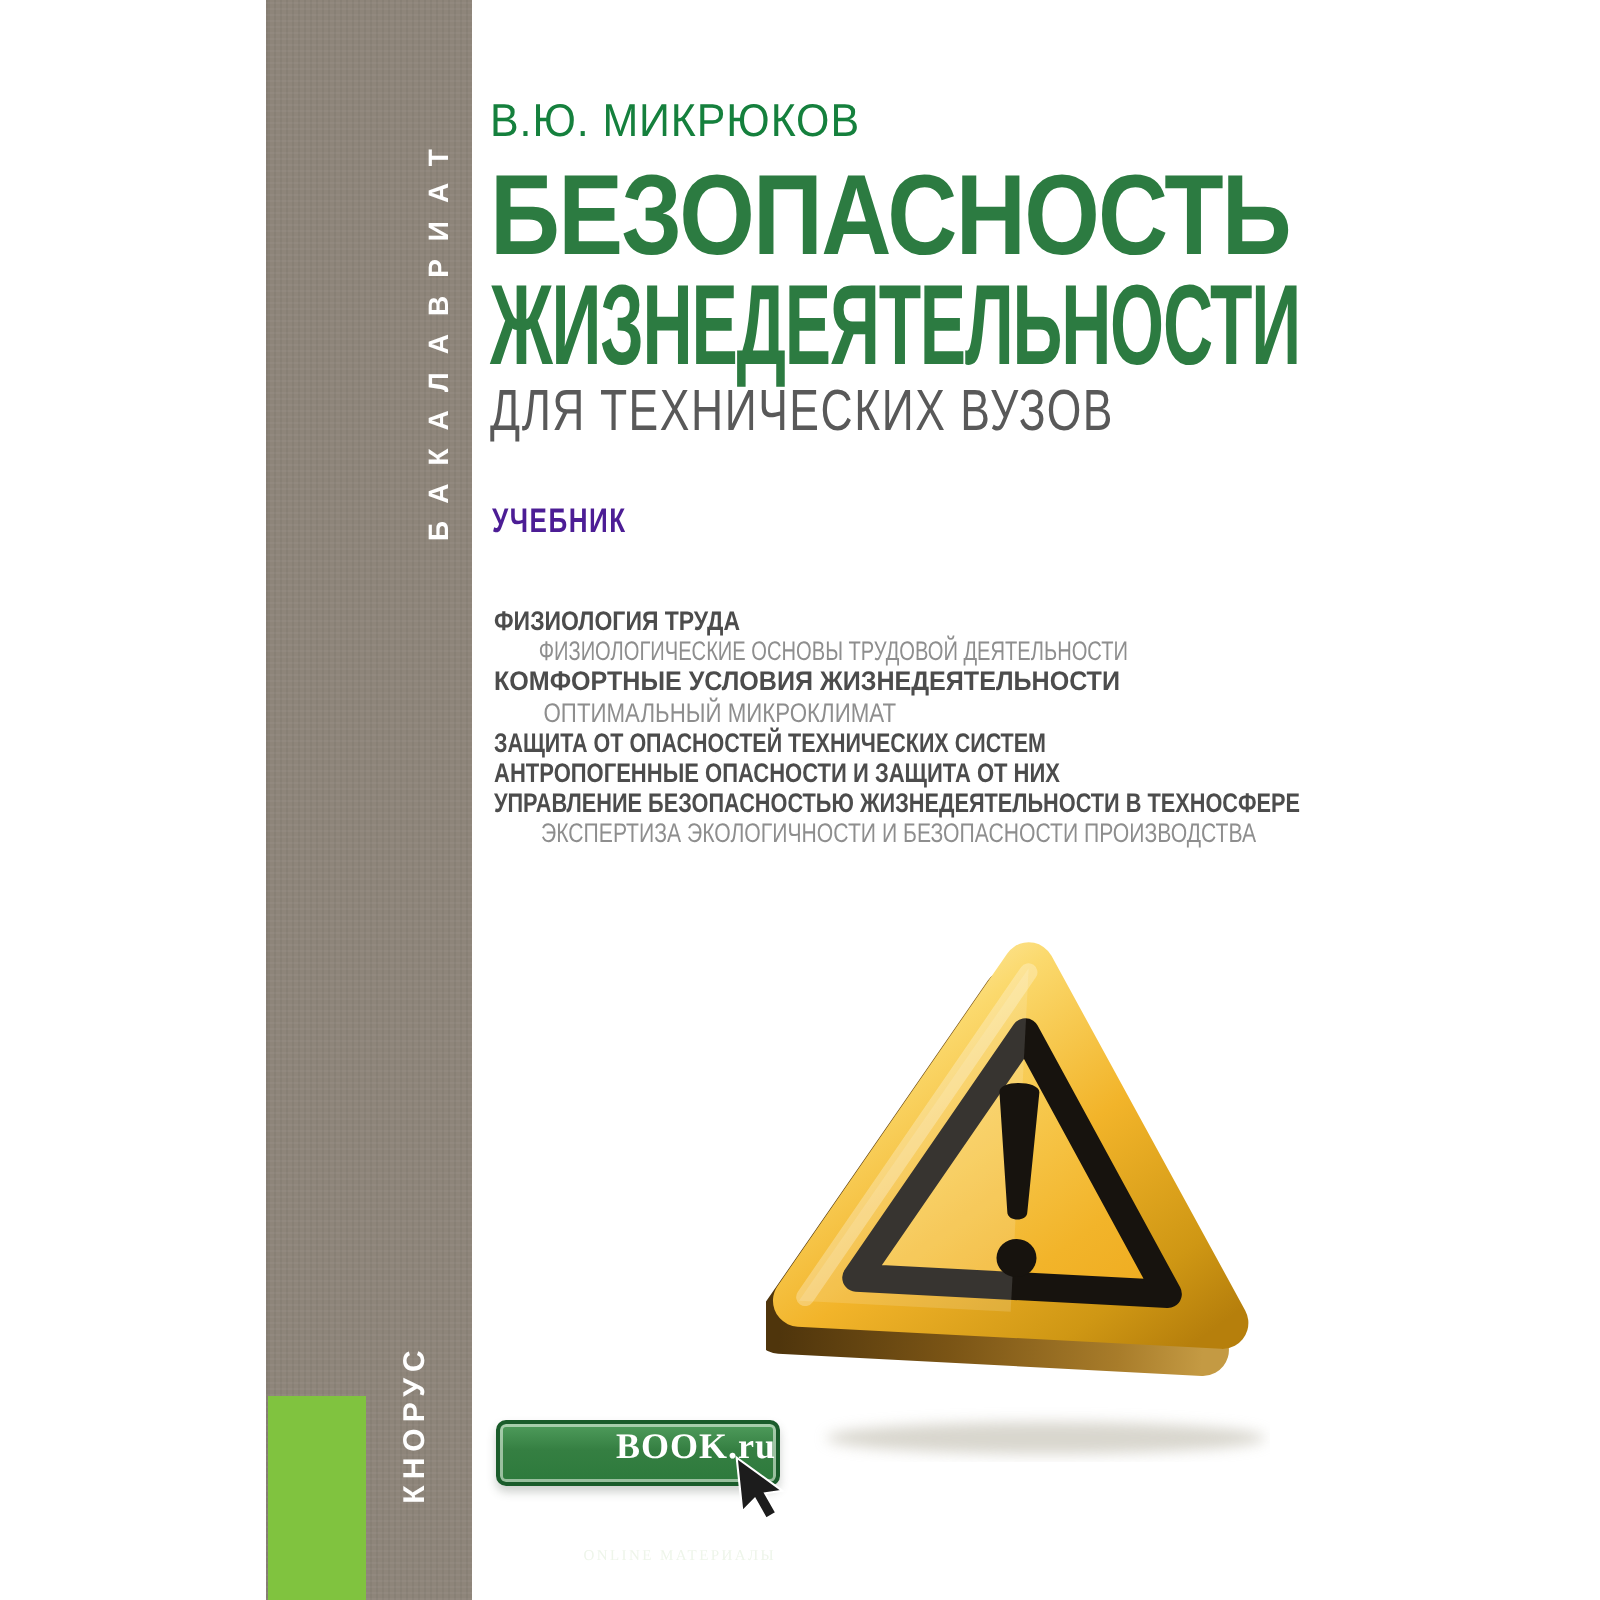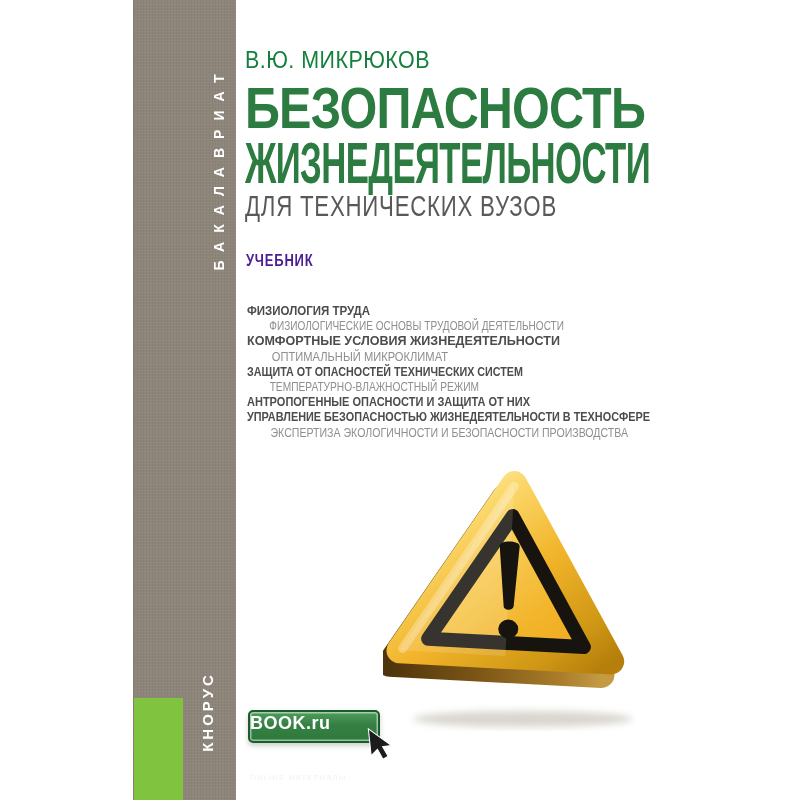--- a/index.html
+++ b/index.html
@@ -40,25 +40,25 @@
   .topics li{height:15.2px;white-space:nowrap;}
   .topics li.bold span{font-weight:bold;color:#4c4c4c;}
   .topics li.light span{color:#8e8e8e;padding-left:30px;}
 
   [data-fit]{display:inline-block;transform-origin:0 50%;white-space:nowrap;}
 
   
   .warning{position:absolute;left:383px;top:466px;width:252px;height:265px;}
 
   
-  .badge{position:absolute;left:248px;top:710px;width:132px;height:33px;
+  .badge{position:absolute;left:248px;top:710px;width:142px;height:33px;
     border-radius:5px;border:2px solid #1a5c2b;box-sizing:border-box;
     background:linear-gradient(180deg,#4f9c5c 0%,#357f42 45%,#2d7a3c 100%);
     box-shadow:inset 0 0 0 1.5px rgba(240,248,238,.55), 0 3px 5px rgba(60,70,60,.25);
-    text-align:left;cursor:pointer;}
+    text-align:right;cursor:pointer;font-family:Liberation Serif, serif;}
   .badge-title{font-size:18px;font-weight:bold;color:#ffffff;line-height:18px;
     margin-top:2px;letter-spacing:.5px;}
   .badge-subtitle{font-size:7.5px;color:#eef5ea;letter-spacing:1.2px;line-height:9px;margin-top:41px;}
 
   .cursor{position:absolute;left:366px;top:726px;width:32px;height:36px;
     transform:rotate(-6deg);}
 </style>
 </head>
 <body>
 
@@ -94,23 +94,20 @@
       <span data-fit="317" style="transform: scaleX(0.7454);">ФИЗИОЛОГИЧЕСКИЕ ОСНОВЫ ТРУДОВОЙ ДЕЯТЕЛЬНОСТИ</span>
     </li>
       <li class="bold">
       <span data-fit="313" style="transform: scaleX(0.9288);">КОМФОРТНЫЕ УСЛОВИЯ ЖИЗНЕДЕЯТЕЛЬНОСТИ</span>
     </li>
       <li class="light">
       <span data-fit="201" style="transform: scaleX(0.8256);">ОПТИМАЛЬНЫЙ МИКРОКЛИМАТ</span>
     </li>
       <li class="bold">
       <span data-fit="276" style="transform: scaleX(0.7958);">ЗАЩИТА ОТ ОПАСНОСТЕЙ ТЕХНИЧЕСКИХ СИСТЕМ</span>
-    </li>
-      <li class="light">
-      <span data-fit="232" style="transform: scaleX(0.7547);">ТЕМПЕРАТУРНО-ВЛАЖНОСТНЫЙ РЕЖИМ</span>
     </li>
       <li class="bold">
       <span data-fit="283" style="transform: scaleX(0.8153);">АНТРОПОГЕННЫЕ ОПАСНОСТИ И ЗАЩИТА ОТ НИХ</span>
     </li>
       <li class="bold">
       <span data-fit="403" style="transform: scaleX(0.8045);">УПРАВЛЕНИЕ БЕЗОПАСНОСТЬЮ ЖИЗНЕДЕЯТЕЛЬНОСТИ В ТЕХНОСФЕРЕ</span>
     </li>
       <li class="light">
       <span data-fit="381" style="transform: scaleX(0.7836);">ЭКСПЕРТИЗА ЭКОЛОГИЧНОСТИ И БЕЗОПАСНОСТИ ПРОИЗВОДСТВА</span>
     </li>

